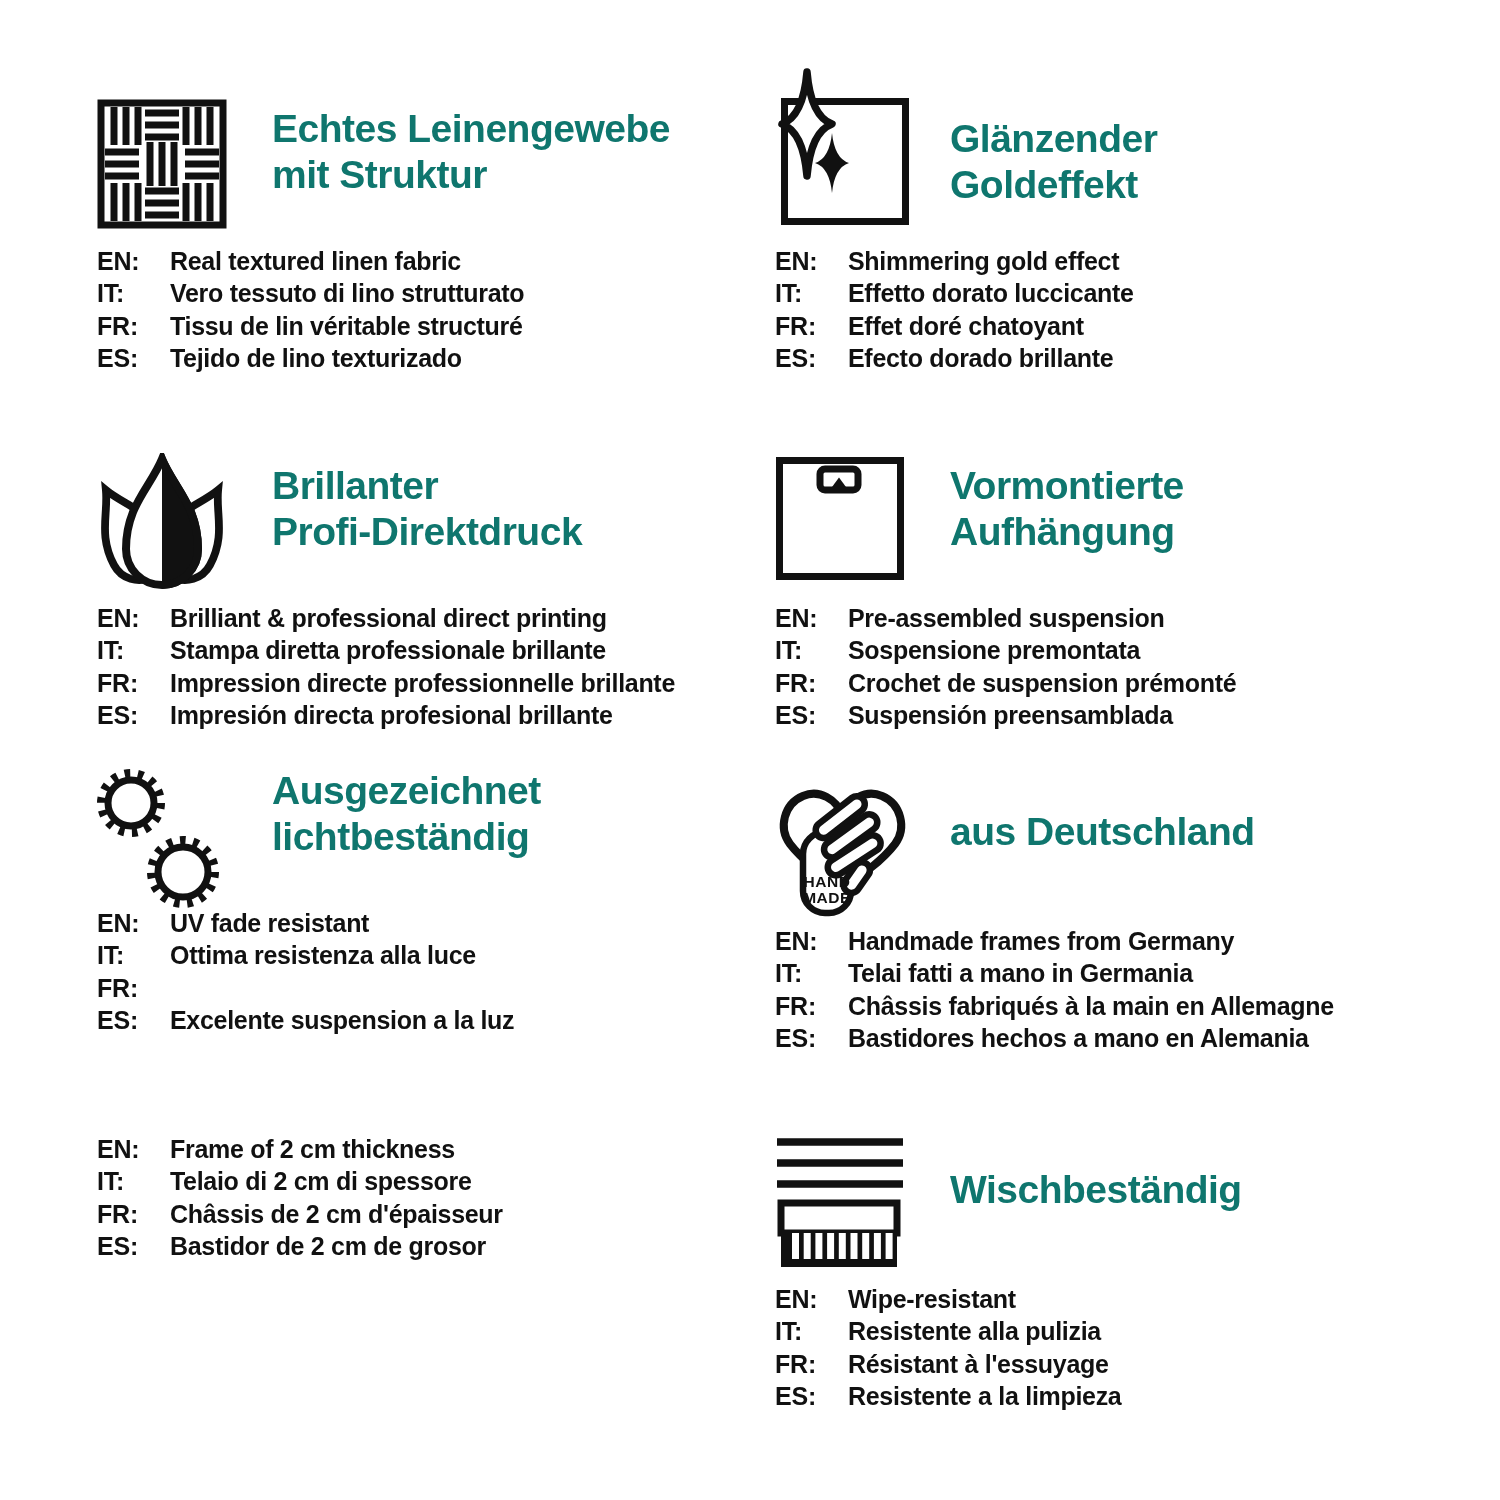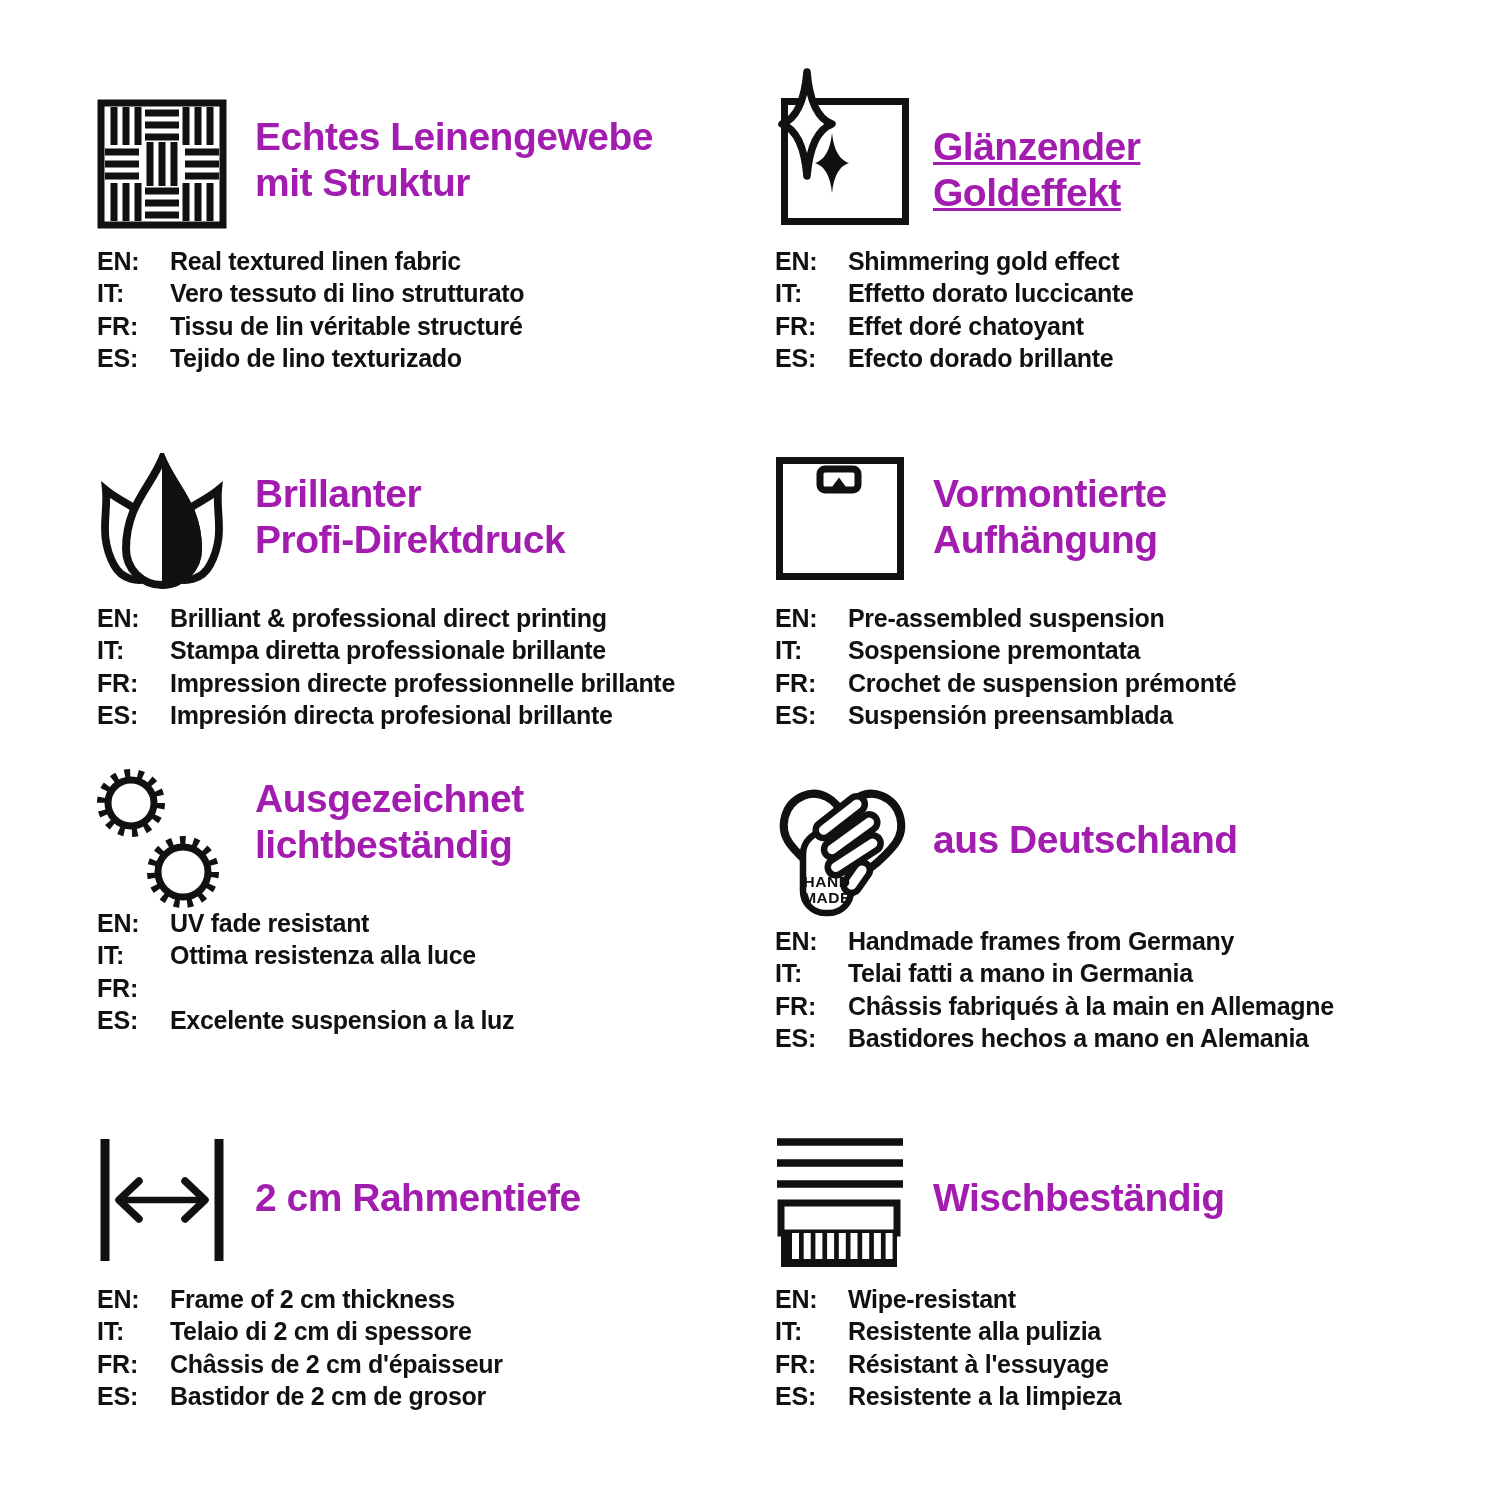--- a/index.html
+++ b/index.html
@@ -19,30 +19,30 @@
     align-items:center;
     height:150px;
   }
   .iconbox{
     flex:0 0 158px;
     display:flex;
     align-items:center;
   }
   .iconbox svg{display:block;}
   .title{
-    margin:0;
+    margin:17px;
     margin-top:-20px;
     font-size:39px;
     line-height:46px;
     font-weight:700;
     letter-spacing:-0.5px;
-    color:#a21caf;
+    color:#0f766e;
   }
   .title span{display:block;white-space:nowrap;}
-  .feature.gold .title{margin-top:0;text-decoration:underline;}
+  .feature.gold .title{margin-top:0;}
   .translations{margin:0;}
   .t-row{display:flex;align-items:flex-end;line-height:32.4px;}
   .lang{
     flex:0 0 73px;
     font-weight:700;
     font-size:25px;
     letter-spacing:-0.2px;
   }
   .txt{
     flex:1;
@@ -273,33 +273,20 @@
           <span class="txt">Châssis fabriqués à la main en Allemagne</span>
         </div>
       <div class="t-row">
           <span class="lang">ES:</span>
           <span class="txt">Bastidores hechos a mano en Alemania</span>
         </div>
     </div>
   </section>
 
   <section class="feature left" style="left:97px;top:1133px">
-    <div class="head">
-      <div class="iconbox">
-        <svg width="130" height="130" viewBox="0 0 130 130" style="margin-top:-16px">
-          <path d="M8 4 V126 M122 4 V126" stroke="#111" stroke-width="9" fill="none"></path>
-          <path d="M24 65 H106" stroke="#111" stroke-width="6.5" fill="none"></path>
-          <path d="M42 46 L22 65 L42 84 M88 46 L108 65 L88 84" stroke="#111" stroke-width="7.5" fill="none" stroke-linecap="round" stroke-linejoin="round"></path>
-        </svg>
-      </div>
-      <h2 class="title">
-        <span>2 cm Rahmentiefe</span>
-        <span></span>
-      </h2>
-    </div>
     <div class="translations">
       <div class="t-row">
           <span class="lang">EN:</span>
           <span class="txt">Frame of 2 cm thickness</span>
         </div>
       <div class="t-row">
           <span class="lang">IT:</span>
           <span class="txt">Telaio di 2 cm di spessore</span>
         </div>
       <div class="t-row">

